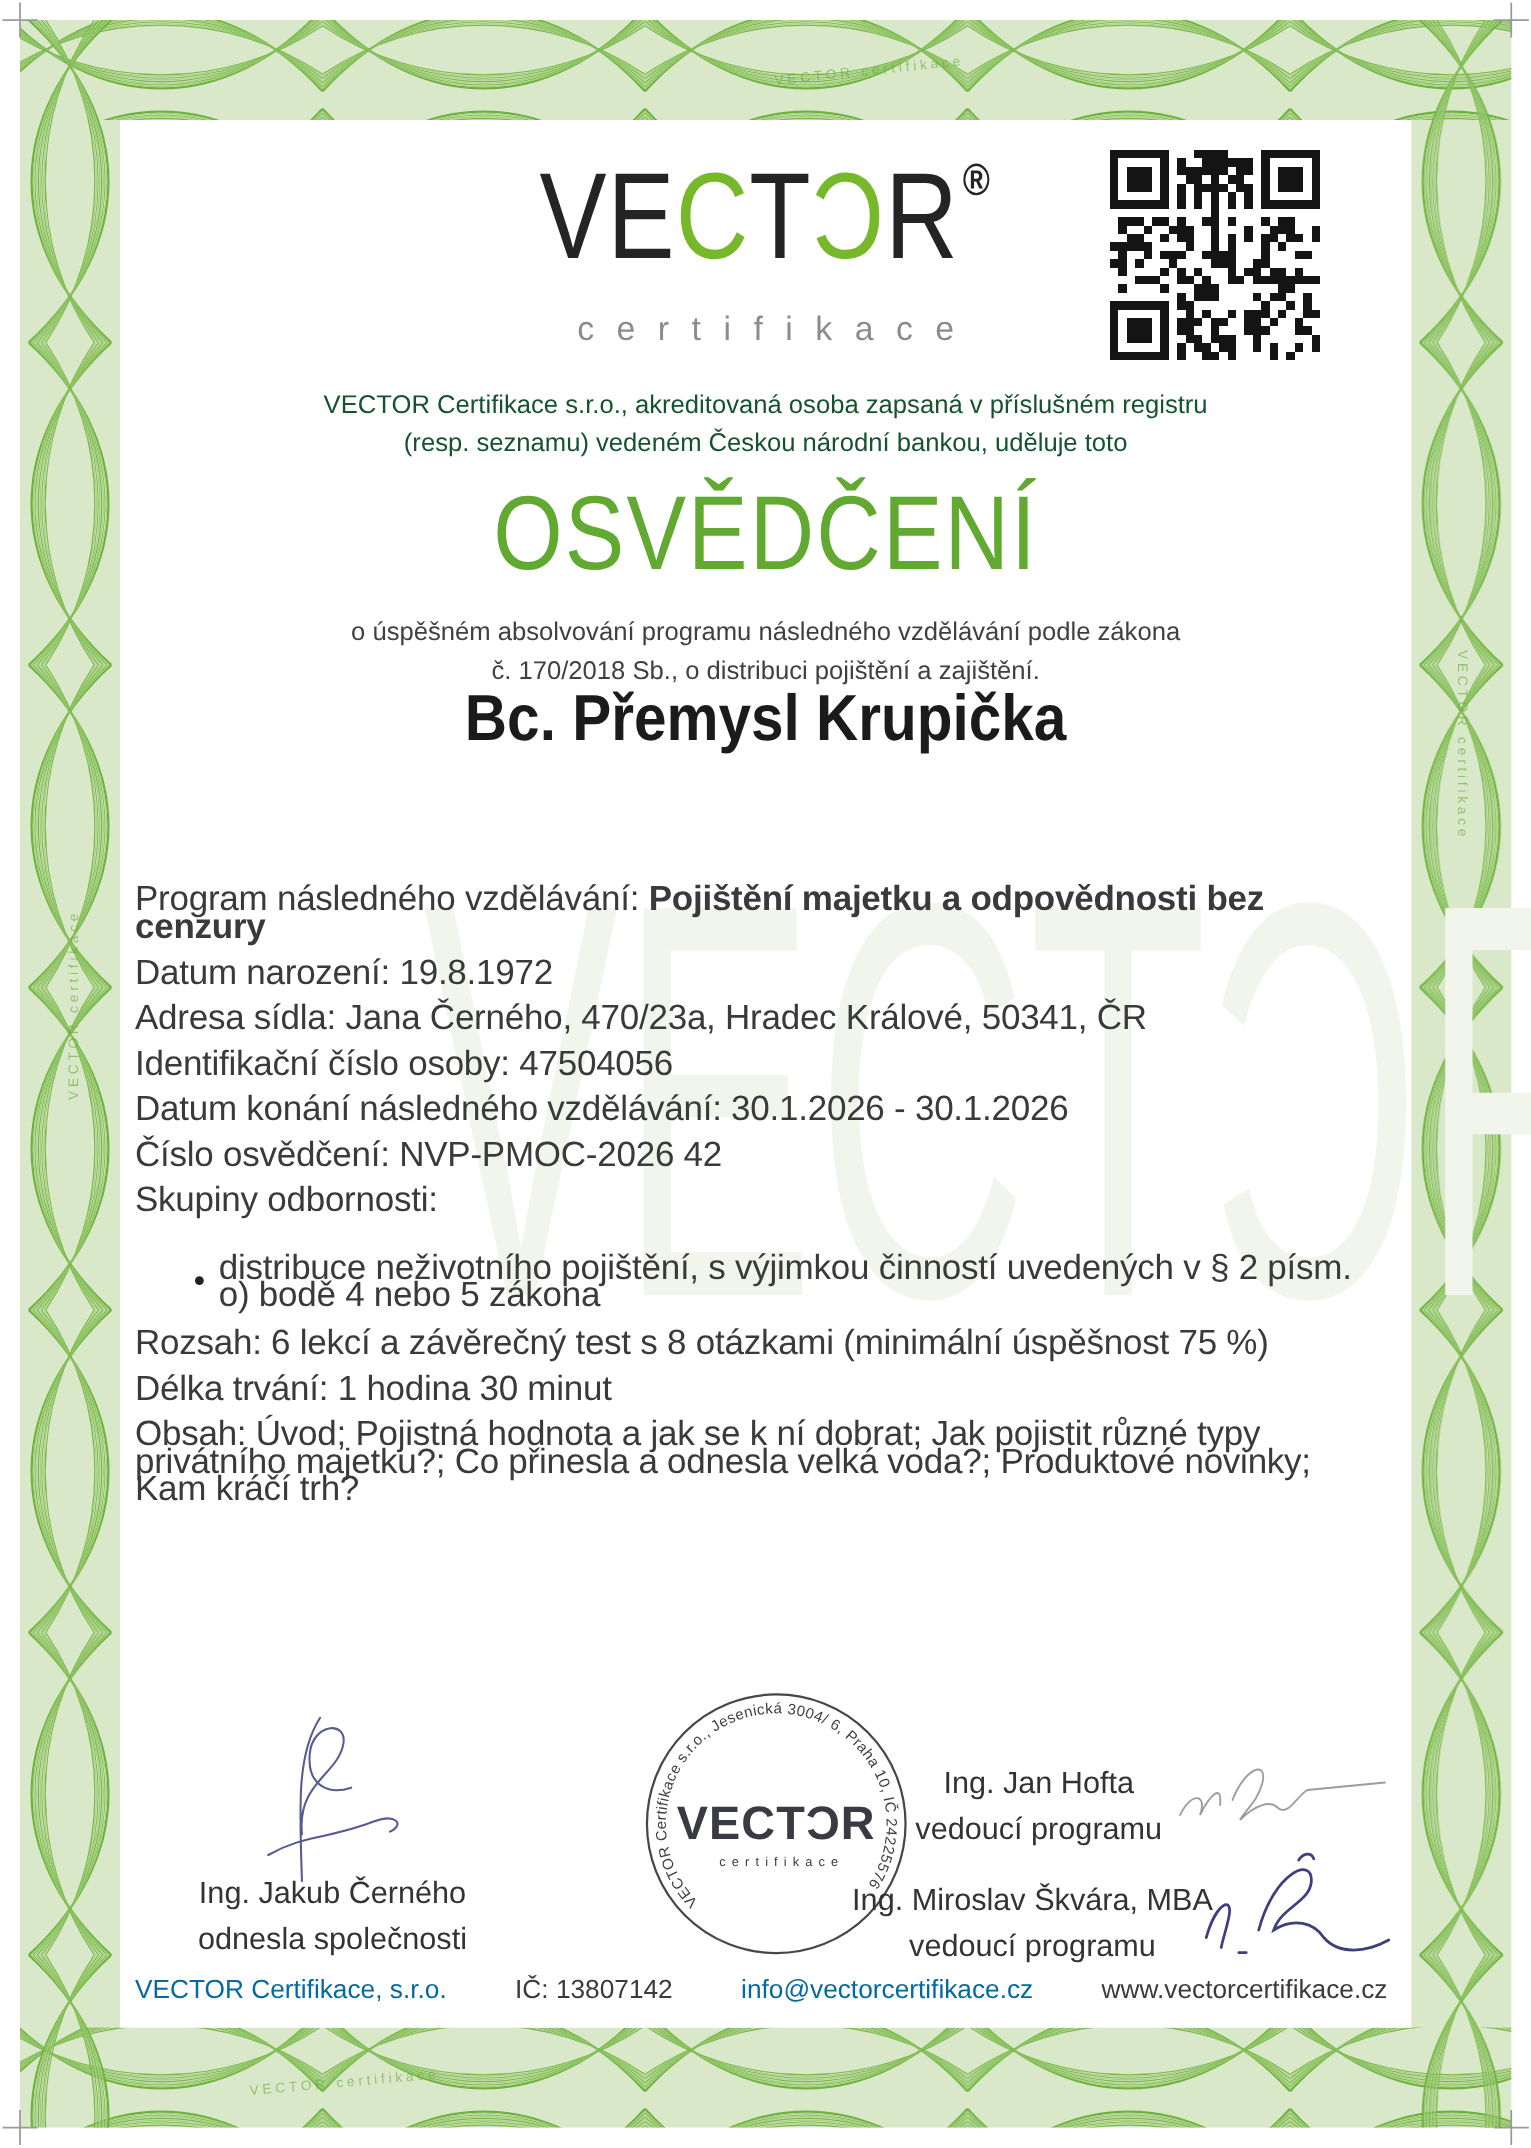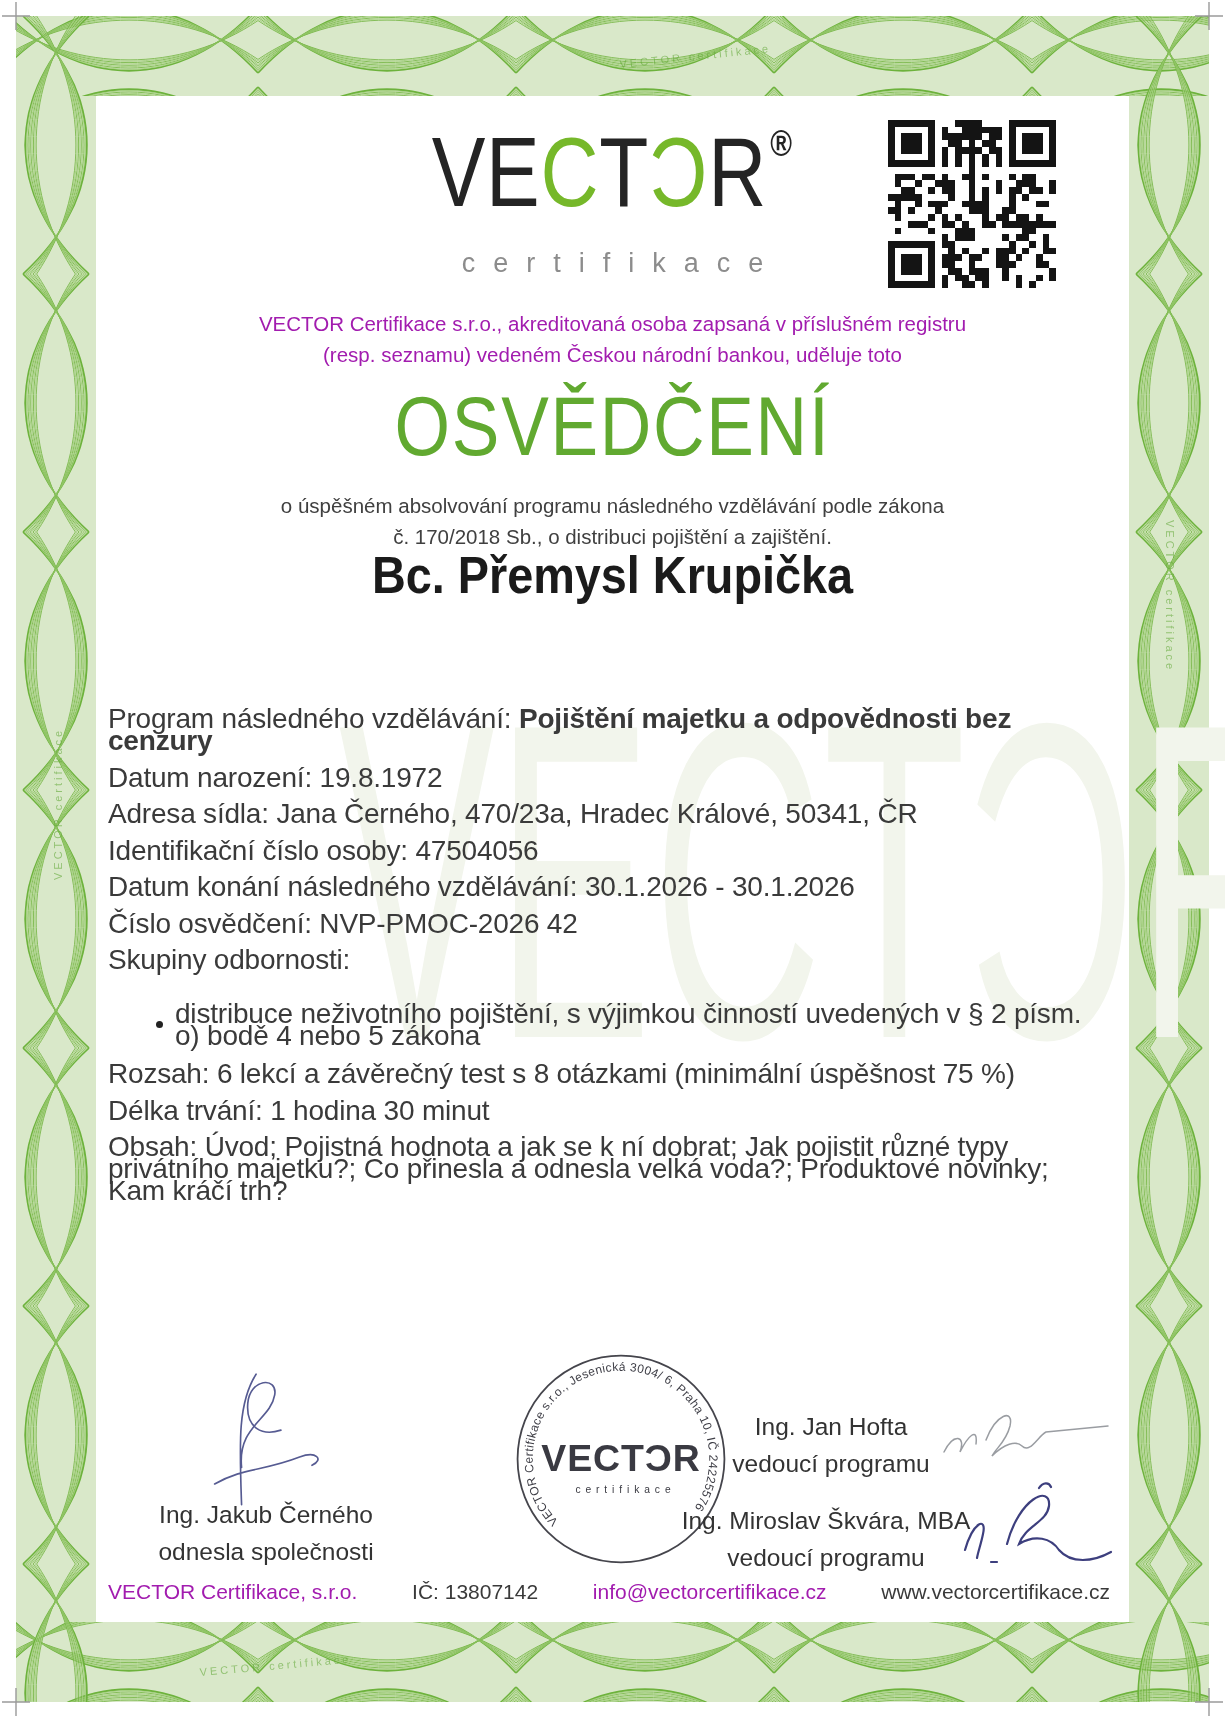--- a/index.html
+++ b/index.html
@@ -23,21 +23,21 @@
 
   .logo-block{left:0;top:24px;width:100%;text-align:center;}
   .logo-line{display:inline-block;transform:scaleX(0.82);font-size:98px;line-height:104px;
     color:#242424;letter-spacing:1px;white-space:nowrap;}
   .logo-reg{font-size:36px;position:relative;top:-50px;margin-left:4px;color:#242424;font-weight:700;}
   .logo-sub{margin-top:2px;font-size:27px;letter-spacing:18px;color:#8c8c8c;padding-left:18px;}
 
   .qr{left:792px;top:24px;width:168px;height:168px;shape-rendering:crispEdges;}
 
   .center-text{left:0;width:100%;text-align:center;margin:0;}
-  .intro{top:212px;font-size:20.5px;line-height:31px;color:#a21caf;}
+  .intro{top:212px;font-size:20.5px;line-height:31px;color:#14532d;}
   .title{top:286px;font-size:84px;line-height:88px;font-weight:400;color:#61a930;
     transform:scaleX(0.85);letter-spacing:2px;margin:0;}
   .subtitle{top:394px;font-size:20.5px;line-height:31px;color:#404040;}
   .recipient{top:450px;font-size:52px;line-height:58px;font-weight:700;color:#1b1b1b;
     transform:scaleX(0.9);margin:0;}
 
   .details{left:12px;top:612px;width:1005px;font-size:28px;color:#3a3a3a;letter-spacing:-0.2px;}
   .details p{margin:0 0 14.5px 0;line-height:22px;}
   .bullet-row{display:flex;align-items:baseline;margin:32px 0 16px 0;line-height:22px;}
   .dot{width:7px;height:7px;border-radius:50%;background:#222;flex:0 0 auto;
@@ -48,21 +48,21 @@
   .sig-text{font-size:24.5px;line-height:37px;color:#333;text-align:center;}
   .sig-left-text{left:20px;top:1400px;width:300px;}
   .stamp{left:418px;top:1256px;width:214px;height:214px;}
   .sig-rt-text{left:590px;top:1312px;width:290px;}
   .sig-hofta{left:842px;top:1300px;width:180px;height:80px;}
   .sig-rb-text{left:575px;top:1406px;width:310px;}
   .sig-skvara{left:855px;top:1378px;width:165px;height:110px;}
 
   .footer{left:12px;top:1484px;width:1002px;display:flex;justify-content:space-between;
     font-size:21px;color:#3a3a3a;}
-  .footer .green{color:#a21caf;text-align:right;}
+  .footer .green{color:#0369a1;text-align:right;}
 
   .stamp-arc-text{font-size:13.5px;letter-spacing:0.4px;fill:#3e3e46;}
   .stamp-title{font-size:42px;font-weight:600;fill:#3a3a42;letter-spacing:1px;}
   .stamp-sub{font-size:11.5px;letter-spacing:5.5px;fill:#3a3a42;}
 </style>
 </head>
 <body>
 
 <svg class="frame" viewBox="0 0 1225 1718">
   <defs>

